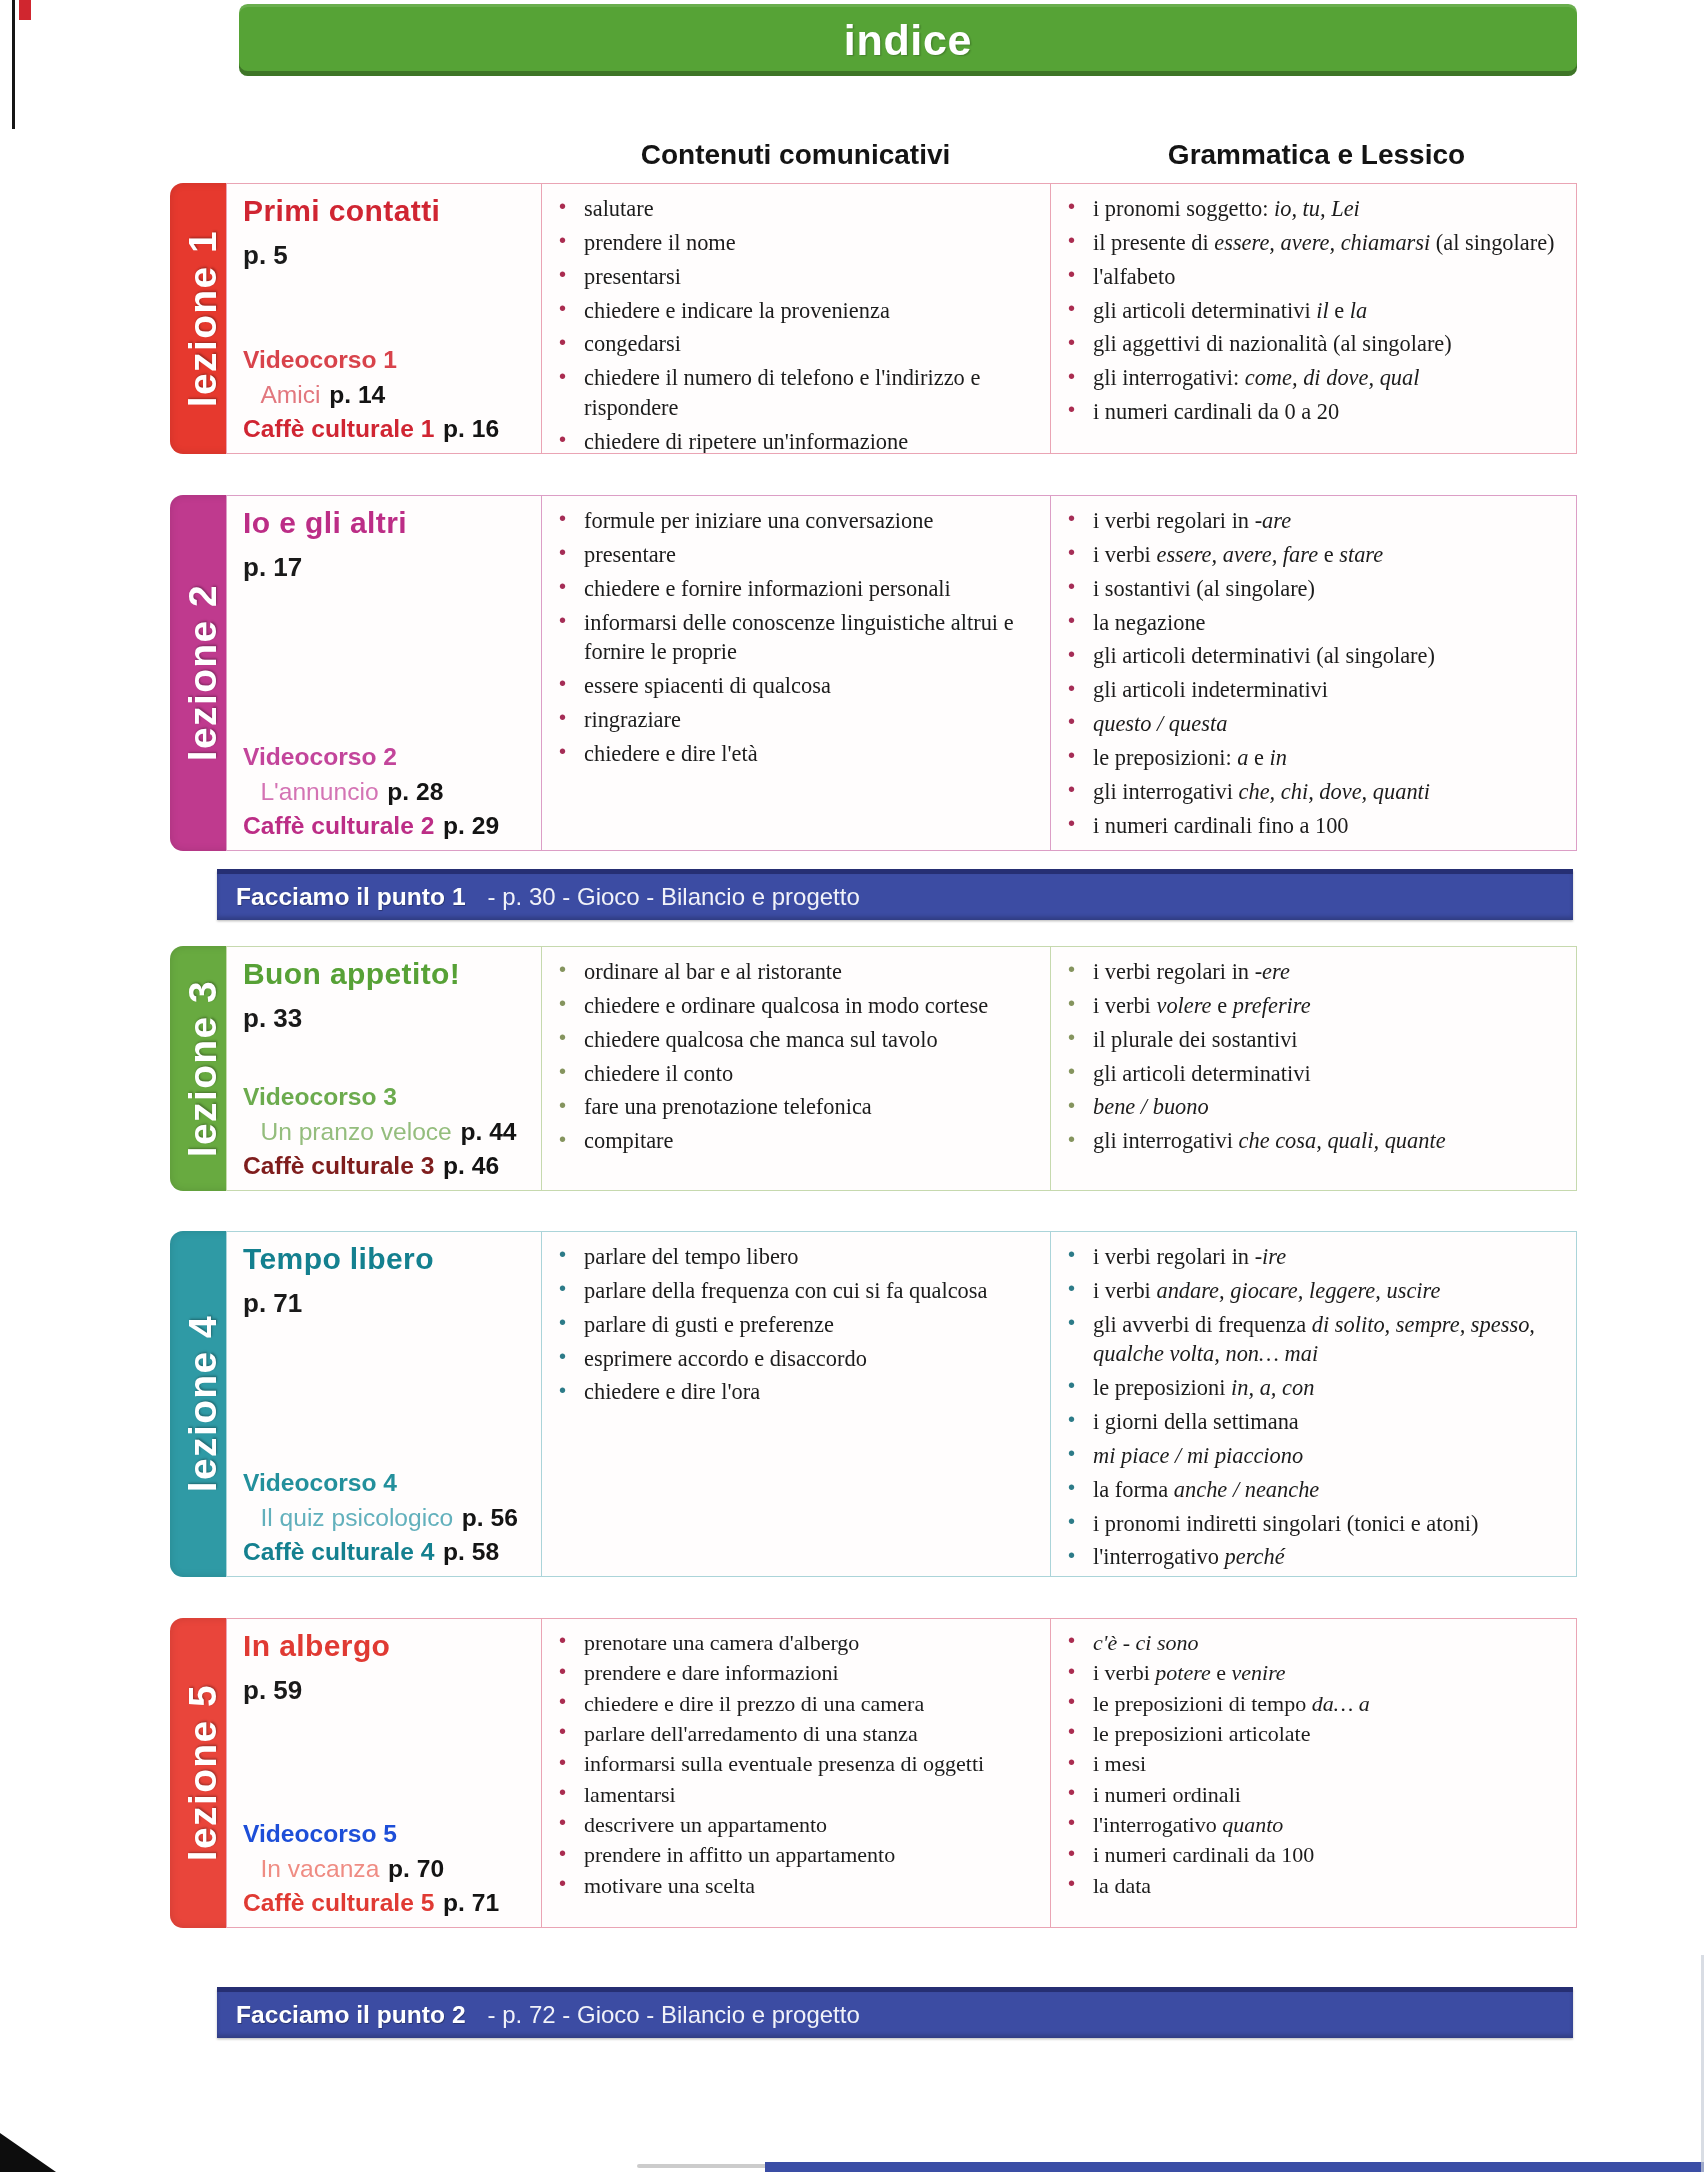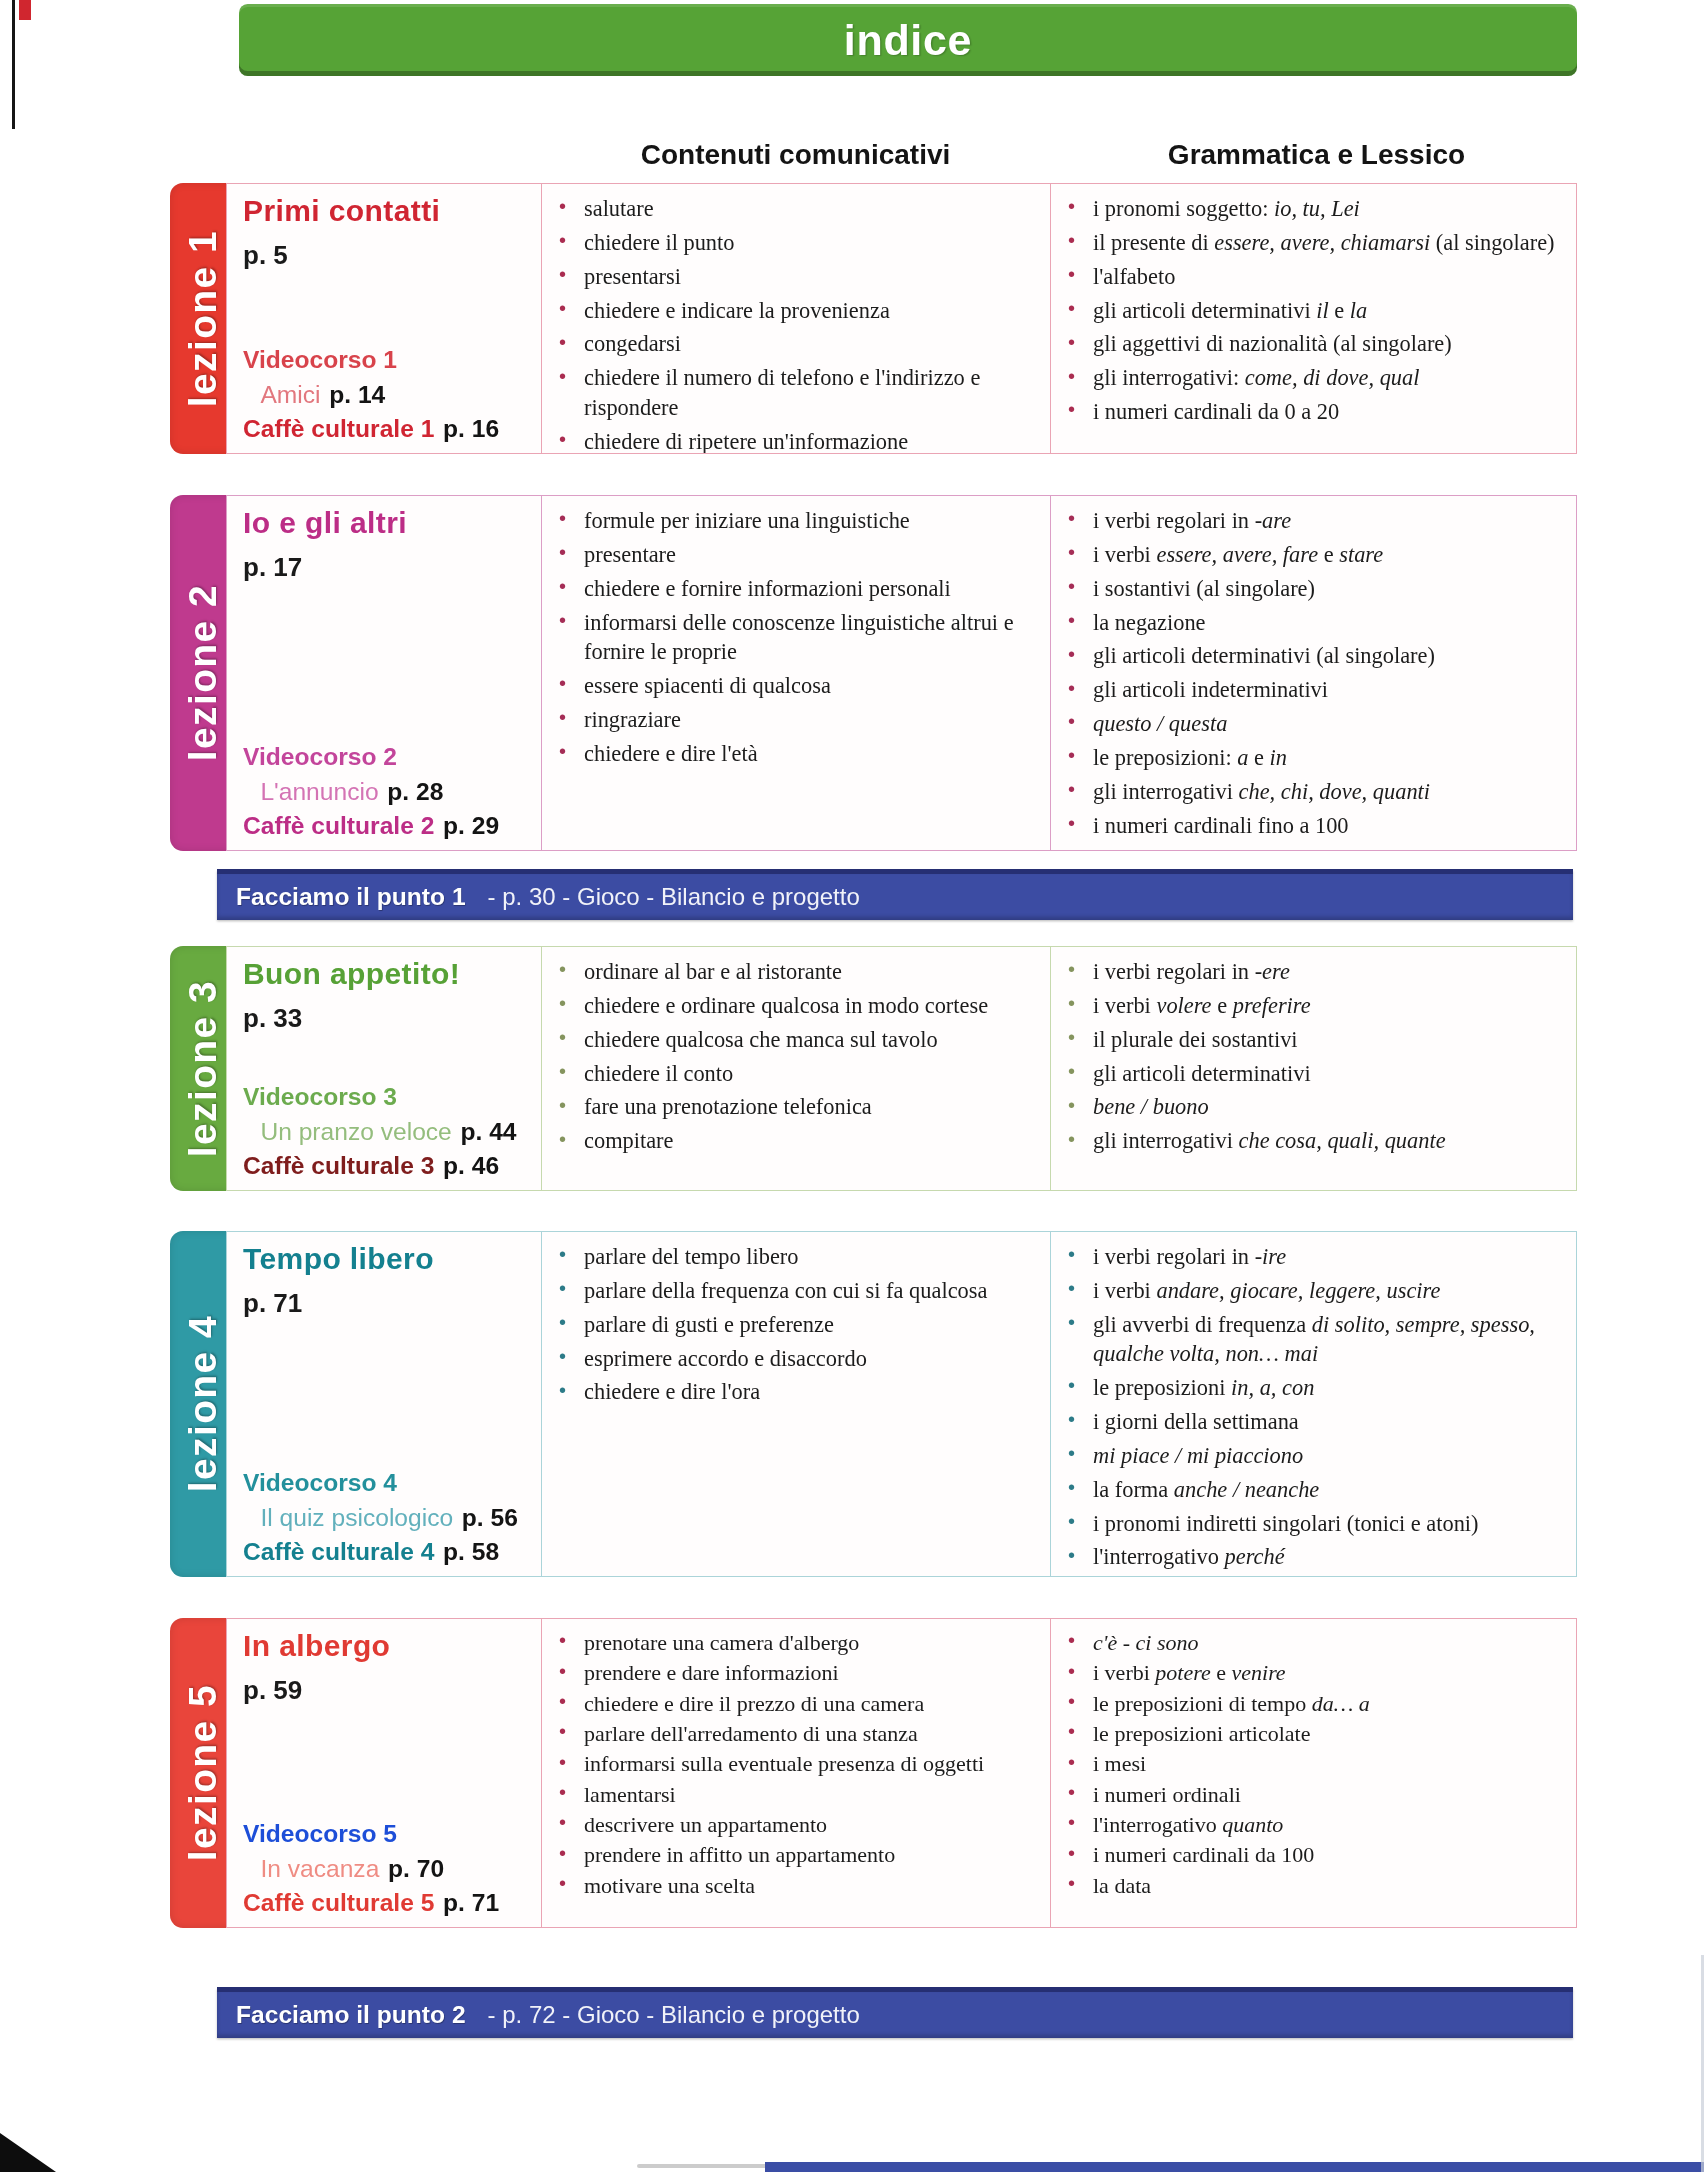--- a/index.html
+++ b/index.html
@@ -87,21 +87,21 @@
             <span class="vtitle" style="color: rgb(226, 119, 126);">Amici</span><span class="vpage">p. 14</span>
           </div>
           <div class="crow">
             <span class="clabel" style="color: rgb(208, 37, 50);">Caffè culturale 1</span><span class="vpage">p. 16</span>
           </div>
         </div>
       </div>
       <div class="divider d1"></div>
       <ul class="blist comm" style="--bullet: #aa2c50;">
           <li><span>salutare</span></li>
-          <li><span>chiedere il punto</span></li>
+          <li><span>prendere il nome</span></li>
           <li><span>presentarsi</span></li>
           <li><span>chiedere e indicare la provenienza</span></li>
           <li><span>congedarsi</span></li>
           <li><span>chiedere il numero di telefono e l'indirizzo e rispondere</span></li>
           <li><span>chiedere di ripetere un'informazione</span></li>
         </ul>
       <div class="divider d2"></div>
       <ul class="blist gram" style="--bullet: #aa2c50;">
           <li><span>i pronomi soggetto: </span><span class="it">io, tu, Lei</span></li>
           <li><span>il presente di </span><span class="it">essere, avere, chiamarsi</span><span> (al singolare)</span></li>
@@ -127,21 +127,21 @@
           <div class="vtitle-row">
             <span class="vtitle" style="color: rgb(212, 115, 180);">L'annuncio</span><span class="vpage">p. 28</span>
           </div>
           <div class="crow">
             <span class="clabel" style="color: rgb(188, 45, 134);">Caffè culturale 2</span><span class="vpage">p. 29</span>
           </div>
         </div>
       </div>
       <div class="divider d1"></div>
       <ul class="blist comm" style="--bullet: #a52d56;">
-          <li><span>formule per iniziare una linguistiche</span></li>
+          <li><span>formule per iniziare una conversazione</span></li>
           <li><span>presentare</span></li>
           <li><span>chiedere e fornire informazioni personali</span></li>
           <li><span>informarsi delle conoscenze linguistiche altrui e fornire le proprie</span></li>
           <li><span>essere spiacenti di qualcosa</span></li>
           <li><span>ringraziare</span></li>
           <li><span>chiedere e dire l'età</span></li>
         </ul>
       <div class="divider d2"></div>
       <ul class="blist gram" style="--bullet: #a52d56;">
           <li><span>i verbi regolari in </span><span class="it">-are</span></li>

